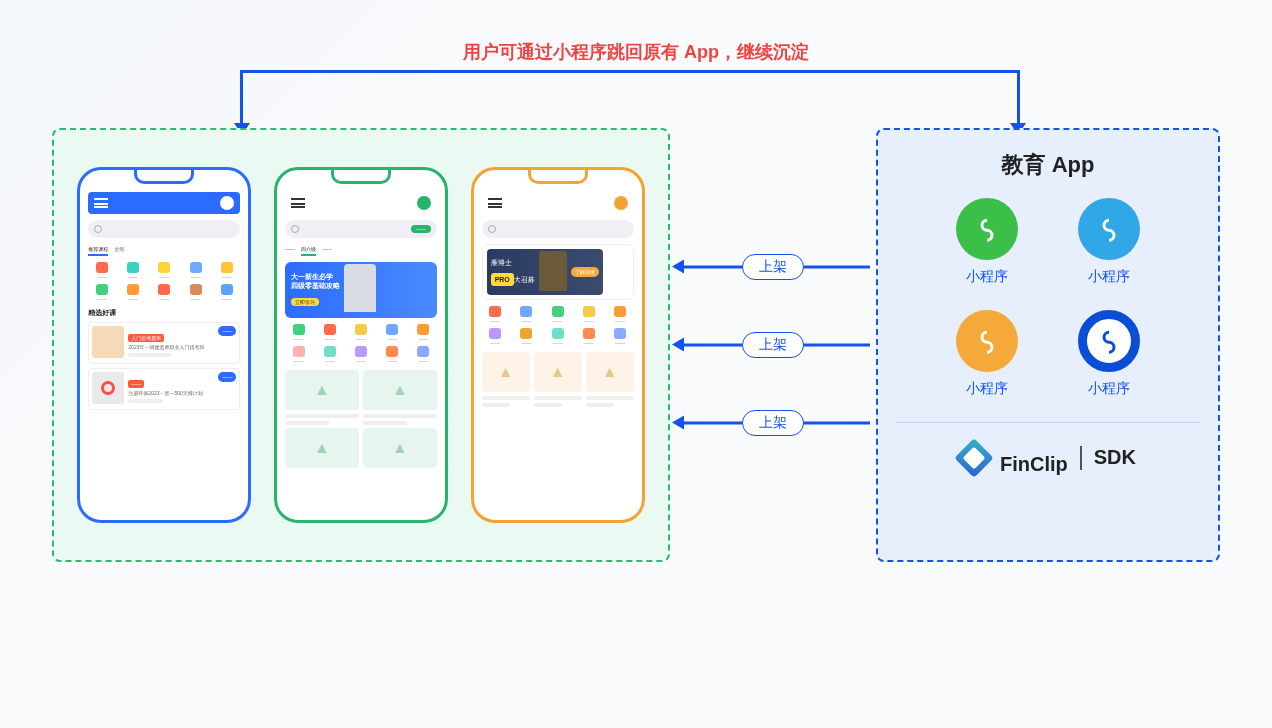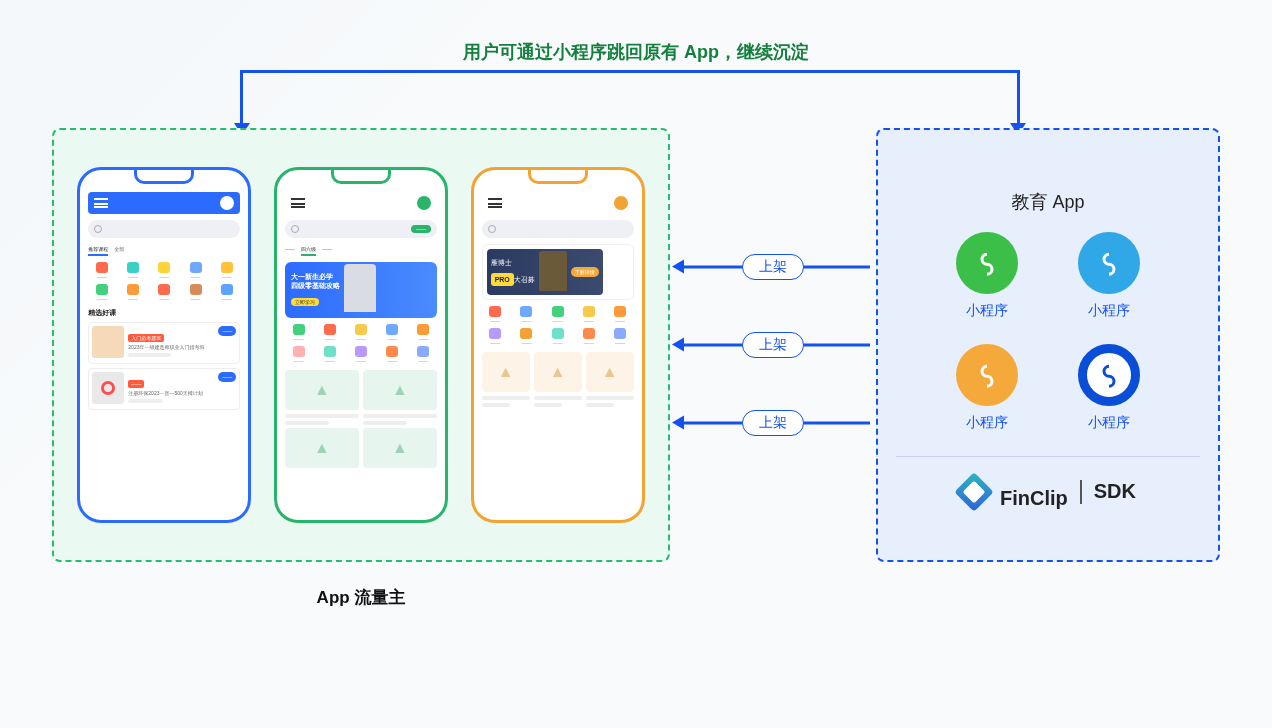--- a/index.html
+++ b/index.html
@@ -20,21 +20,21 @@
     opacity: .5;
   }
 
   .top-text {
     position: absolute;
     top: 40px;
     left: 0; right: 0;
     text-align: center;
     font-size: 18px;
     font-weight: 600;
-    color: #15803d;
+    color: #ef4444;
   }
 
   
   .connector {
     position: absolute;
     border: 3px solid #1452f0;
     border-bottom: none;
     top: 70px;
     left: 240px;
     width: 780px;
@@ -197,21 +197,21 @@
   
   .right-panel {
     width: 344px;
     height: 434px;
     border: 2px dashed #1452f0;
     background: #e7eefc;
     border-radius: 8px;
     padding: 20px 18px 14px;
     display:flex;flex-direction:column;align-items:center;
   }
-  .right-panel .title{font-size:18px;font-weight:400;color:#222;margin-bottom:18px;margin-top:40px;}
+  .right-panel .title{font-size:22px;font-weight:700;color:#222;margin-bottom:18px;}
   .mp-grid{display:grid;grid-template-columns:1fr 1fr;gap:24px 60px;margin-bottom:16px;}
   .mp{display:flex;flex-direction:column;align-items:center;gap:8px;}
   .mp .circ{width:62px;height:62px;border-radius:50%;display:flex;align-items:center;justify-content:center;}
   .mp .circ.solid-green{background:#3bbf49;}
   .mp .circ.solid-blue {background:#30a7e6;}
   .mp .circ.solid-orange{background:#f5a93a;}
   .mp .circ.ring-blue{border:9px solid #0a4dd6;background:#fff;}
   .mp .circ svg{width:30px;height:30px;}
   .mp .lbl{font-size:14px;color:#1452f0;}
   .hr{width:100%;height:1px;background:#c7d3ef;margin:8px 0 16px;}
@@ -555,15 +555,14 @@
       <div class="logo-sq"></div>
       <div class="name">FinClip</div>
       <div class="sep"></div>
       <div class="sdk">SDK</div>
     </div>
   </div>
 
 </div>
 
 <div class="caption-row">
-  <div class="caption-left">App 流量主</div>
   <div class="caption-gap"></div>
 </div>
 
 </body></html>

